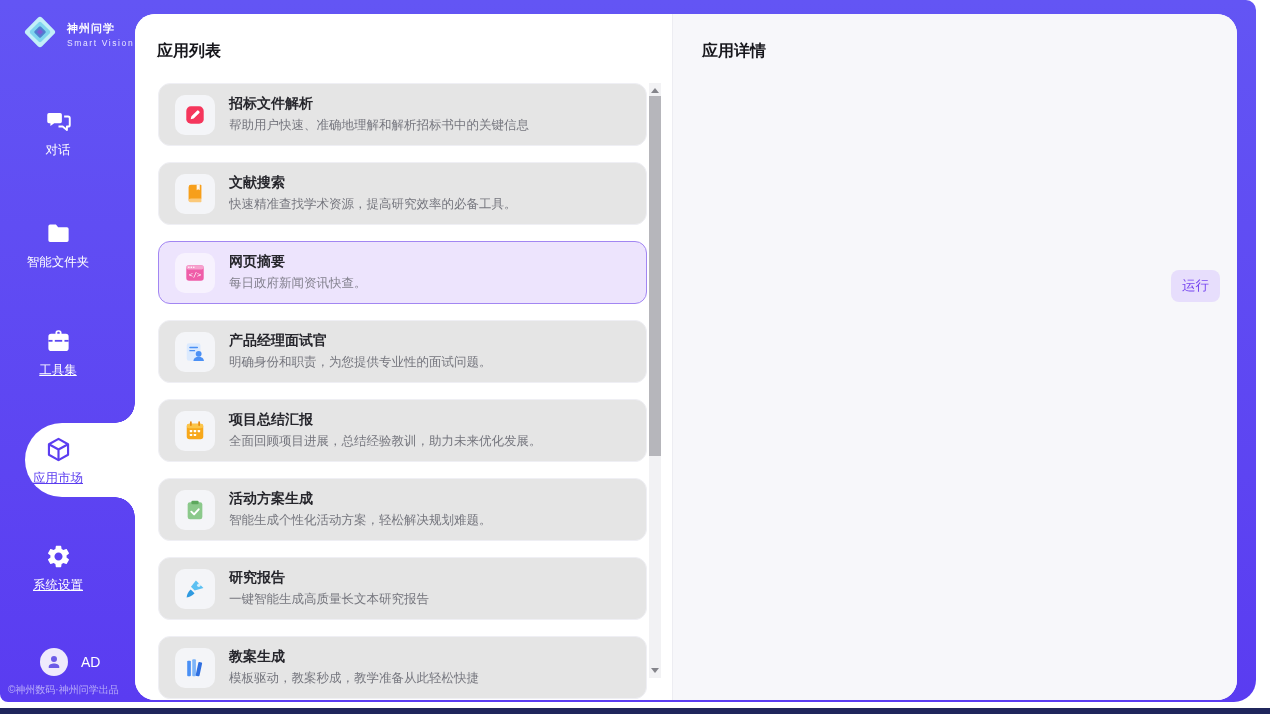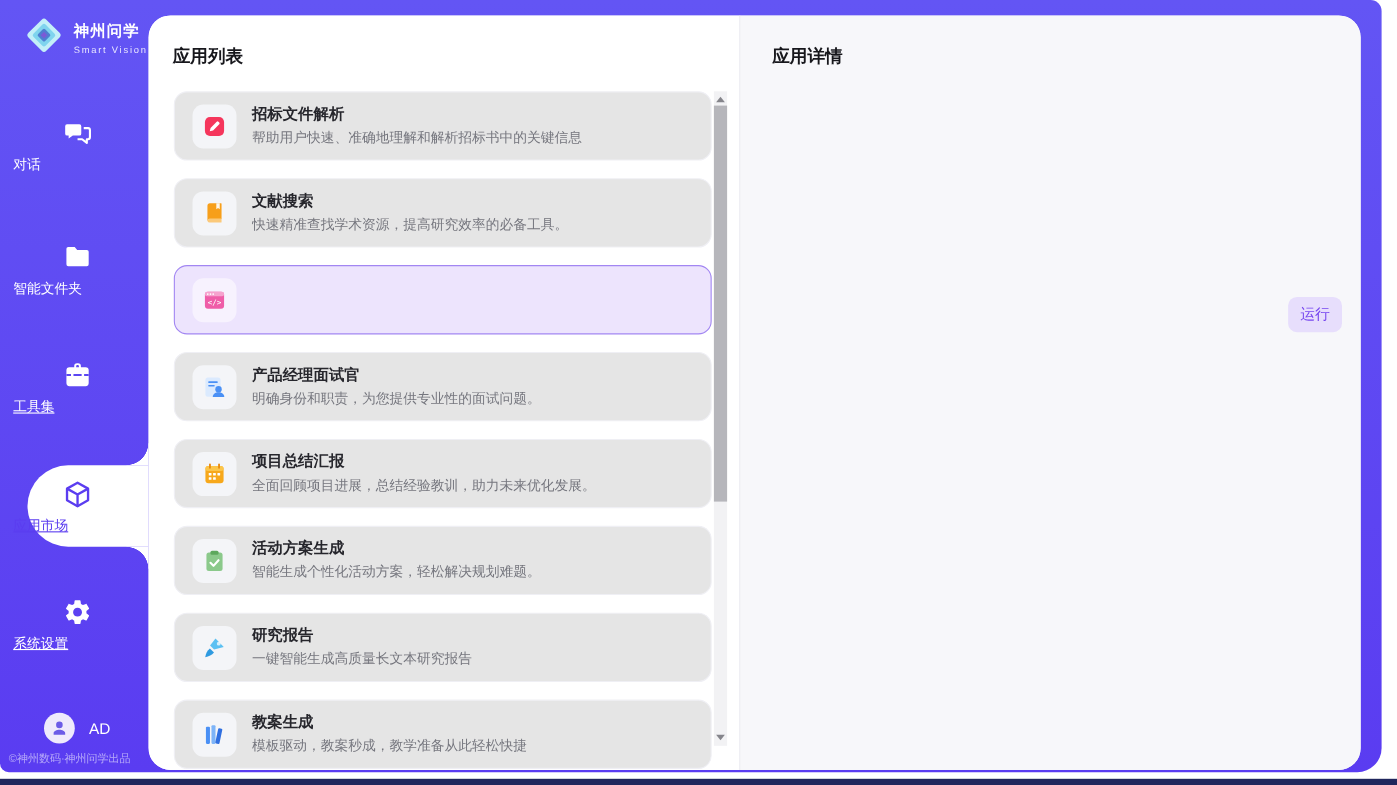--- a/index.html
+++ b/index.html
@@ -9,31 +9,31 @@
   
   .frame { position:absolute; left:0; top:0; width:1256px; height:702px;
     background:linear-gradient(180deg,#6355f4 0%,#5a3cf1 100%);
     border-radius:0 10px 22px 8px; }
   .bottom-navy { position:absolute; left:0; top:708px; width:1270px; height:6px; background:#20265c; }
 
   
   .sidebar { position:absolute; left:0; top:0; width:135px; height:702px; z-index:3; }
   .logo { position:absolute; left:20px; top:12px; display:flex; align-items:center; gap:7px; }
   .logo svg { width:40px; height:40px; }
-  .brand-title { font-size:14px; font-weight:bold; color:#fff; letter-spacing:1px; }
+  .brand-title { font-size:11px; font-weight:bold; color:#fff; letter-spacing:1px; }
   .brand-sub { font-size:8.5px; color:#e8e6ff; letter-spacing:1.6px; margin-top:2px; }
 
   .active-blob { position:absolute; left:25px; top:423px; width:110px; height:74px;
     background:#fff; border-radius:37px 0 0 37px; z-index:1; }
   .active-blob::before { content:""; position:absolute; right:0; top:-20px; width:20px; height:20px;
     background:radial-gradient(circle 20px at 0 0, rgba(0,0,0,0) 19.5px, #fff 20px); }
   .active-blob::after { content:""; position:absolute; right:0; bottom:-20px; width:20px; height:20px;
     background:radial-gradient(circle 20px at 0 100%, rgba(0,0,0,0) 19.5px, #fff 20px); }
 
-  .nav-item { position:absolute; left:12px; width:116px; text-align:left; color:#fff;
+  .nav-item { position:absolute; left:0; width:116px; text-align:center; color:#fff;
     cursor:pointer; z-index:2; }
   .nav-item .ic { display:block; width:27px; height:27px; margin:0 auto 7px; }
   .nav-item .ic svg { width:27px; height:27px; }
   .nav-item .lb { font-size:12.5px; }
   .nav-item.active { color:#5b3df0; }
   .lb.underline { text-decoration:underline; }
 
   .user-row { position:absolute; left:40px; top:648px; display:flex; align-items:center; gap:13px; z-index:2; }
   .avatar { width:28px; height:28px; border-radius:50%; background:#efeafc;
     display:flex; align-items:center; justify-content:center; }
@@ -194,20 +194,24 @@
           <span class="icon-box">
             <svg viewBox="0 0 24 24">
               <rect x="2.5" y="3.5" width="19" height="17" rx="3" fill="#ef5da8"></rect>
               <rect x="2.5" y="3.5" width="19" height="4.6" rx="2" fill="#f6a2ce"></rect>
               <circle cx="5.3" cy="5.8" r=".85" fill="#fff"></circle>
               <circle cx="8" cy="5.8" r=".85" fill="#fff"></circle>
               <circle cx="10.7" cy="5.8" r=".85" fill="#fff"></circle>
               <text x="12" y="16.8" font-size="7.5" fill="#fff" text-anchor="middle" font-family="DejaVu Sans Mono, monospace">&lt;/&gt;</text>
             </svg>
           </span>
+          <div>
+            <div class="app-name">网页摘要</div>
+            <div class="app-desc">每日政府新闻资讯快查。</div>
+          </div>
         </div>
         <div class="app-card">
           <span class="icon-box">
             <svg viewBox="0 0 24 24">
               <rect x="3" y="2.5" width="15" height="19" rx="2.5" fill="#dbeafe"></rect>
               <path d="M6.5 7h8M6.5 10.5h5" stroke="#4a90f5" stroke-width="1.6" stroke-linecap="round"></path>
               <circle cx="16" cy="14" r="3.2" fill="#4a90f5"></circle>
               <path d="M10.3 21.7c0-2.9 2.6-4.6 5.7-4.6s5.7 1.7 5.7 4.6z" fill="#4a90f5"></path>
             </svg>
           </span>

